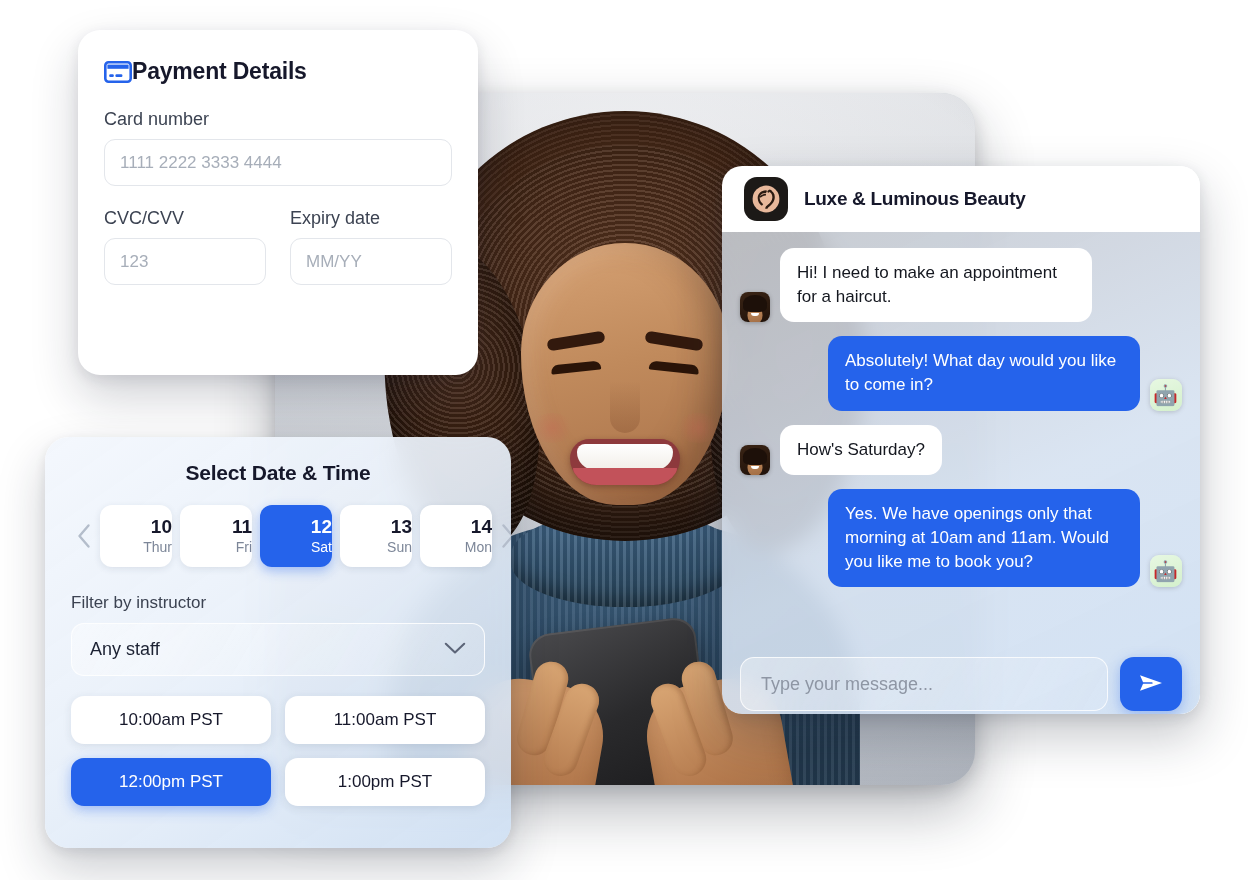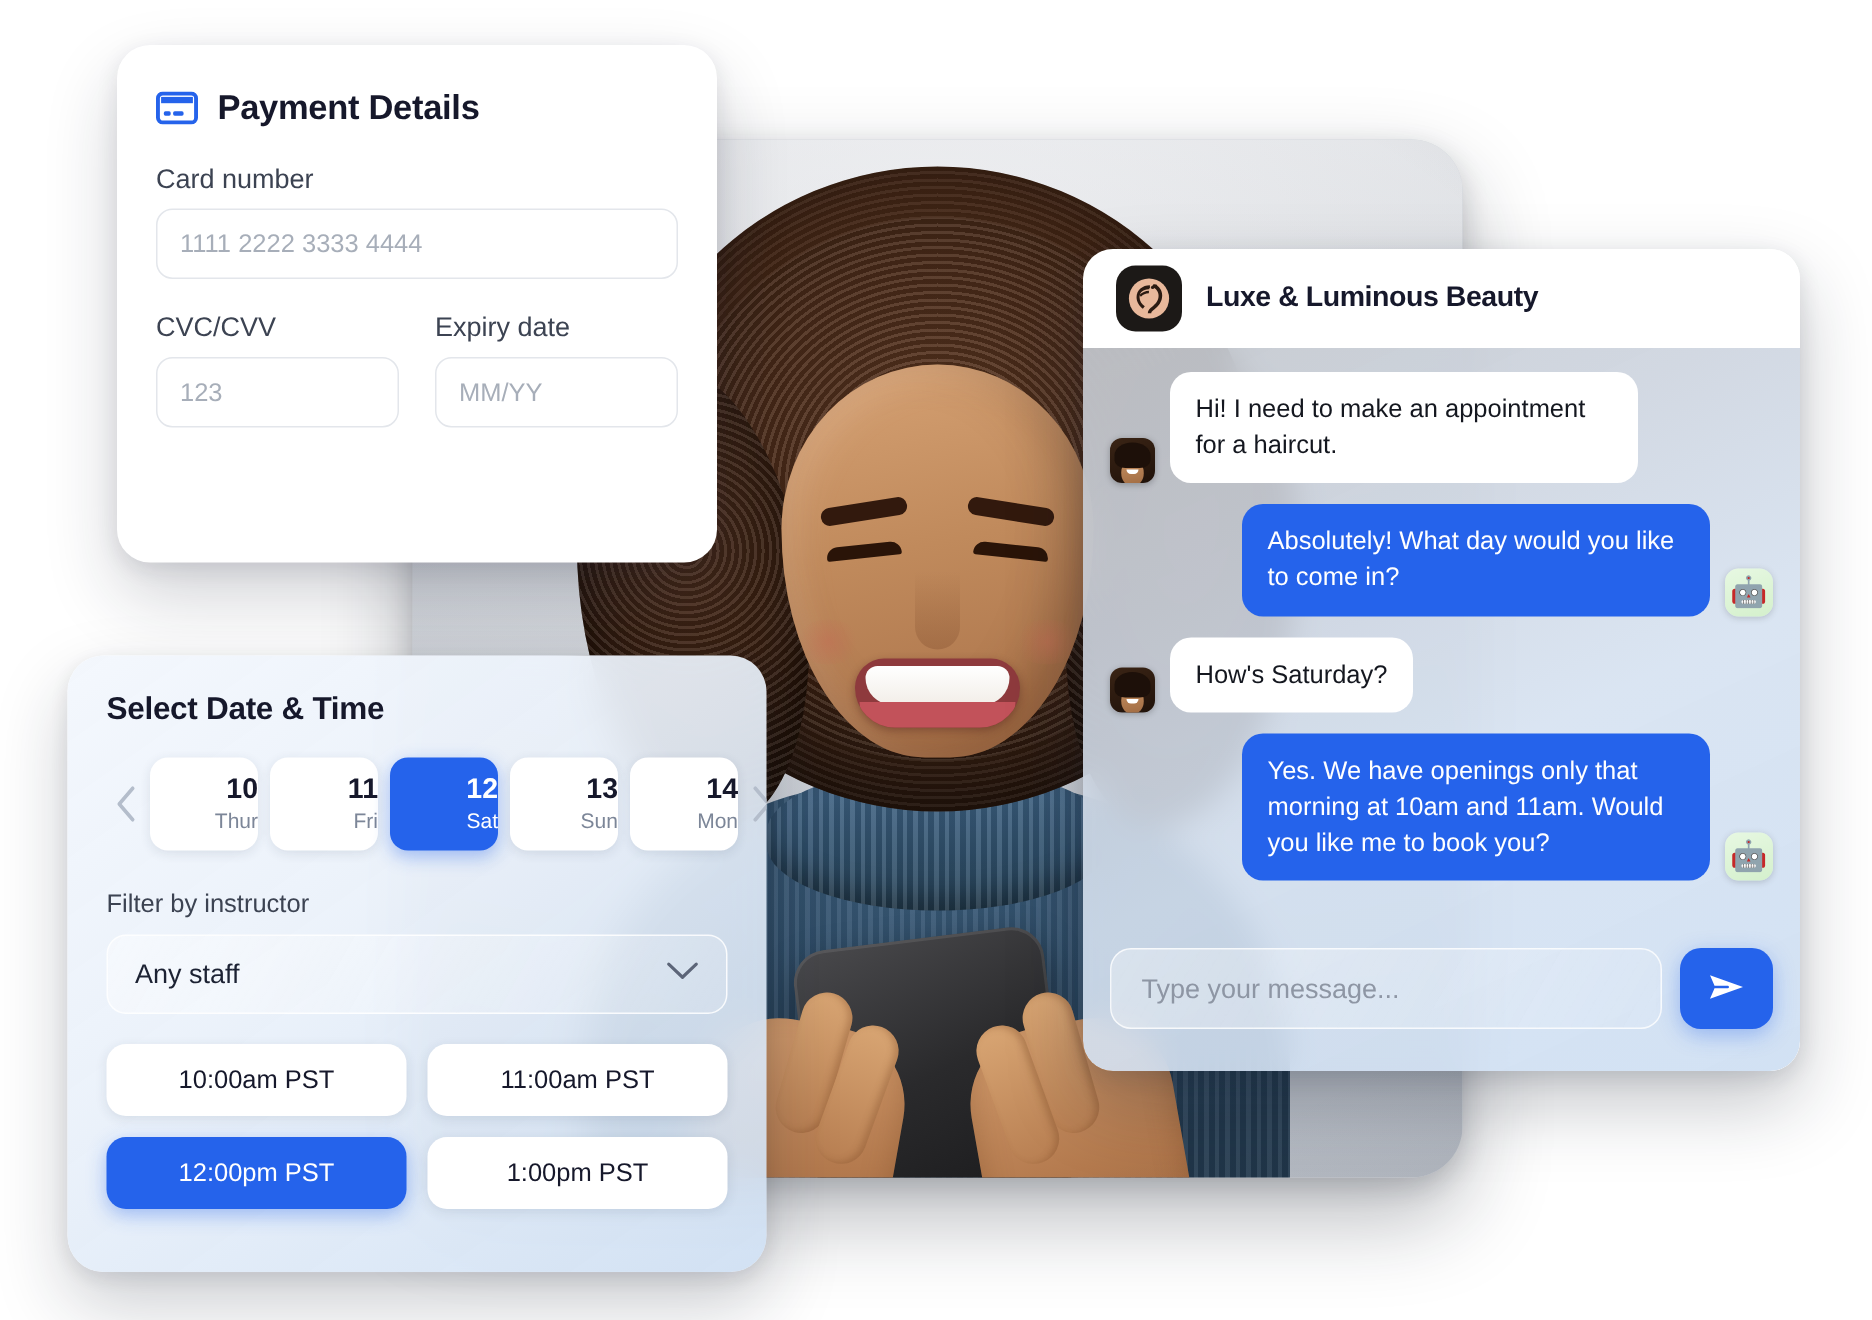--- a/index.html
+++ b/index.html
@@ -175,21 +175,21 @@
     background: radial-gradient(120% 95% at 50% 45%, rgba(0,0,0,0) 58%, rgba(40,45,55,.16) 100%);
   }
 
   
   .payment-card{
     position:absolute; left:78px; top:30px; width:400px; height:345px;
     background:#ffffff; border-radius:22px;
     box-shadow: 0 22px 48px rgba(25,32,48,.20), 0 4px 14px rgba(25,32,48,.10);
     padding: 28px 26px 26px 26px;
   }
-  .pay-head{ display:flex; align-items:center; gap:13px; margin-bottom:24px; }
+  .pay-head{ display:flex; align-items:center; margin-bottom:24px; }
   .card-icon{ width:28px; height:22px; flex:none; }
   .pay-title{ font-size:23px; font-weight:700; color:#16182b; letter-spacing:-.2px; }
 
   .field-label{ font-size:18px; color:#3c4352; margin-bottom:9px; font-weight:400; }
   .field{
     width:100%; height:47px; border:1.4px solid #e3e6eb; border-radius:11px;
     background:#fff; padding:0 15px; font-size:17px; color:#9aa1ad;
     font-family:"Liberation Sans", sans-serif; outline:none;
   }
   .field::placeholder{ color:#a7aeb9; }
@@ -205,21 +205,21 @@
   
   .datetime-panel{
     position:absolute; left:45px; top:437px; width:466px; height:411px;
     border-radius:24px;
     background: linear-gradient(145deg, rgba(243,247,253,.96) 0%, rgba(234,241,250,.93) 42%, rgba(206,223,243,.90) 100%);
     backdrop-filter: blur(14px);
     box-shadow: 0 22px 48px rgba(25,32,48,.22), 0 4px 14px rgba(25,32,48,.10);
     padding: 24px 26px;
     overflow:hidden;
   }
-  .dt-title{ font-size:21px; font-weight:700; color:#16182b; letter-spacing:-.2px; }
+  .dt-title{ font-size:21px; font-weight:700; color:#16182b; letter-spacing:-.2px;text-align:center; }
 
   .date-strip{ display:flex; align-items:center; gap:0; margin-top:20px; }
   .arrow{
     width:26px; flex:none; display:flex; align-items:center; justify-content:center;
     color:#b4bdcb; font-size:0; cursor:pointer;
   }
   .arrow svg{ display:block; }
   .date-list{ display:flex; gap:8px; flex:1; justify-content:space-between; padding:0 3px; }
   .date-chip{
     width:72px; height:62px; border-radius:12px; background:#ffffff;
@@ -303,21 +303,21 @@
     box-shadow:0 1px 5px rgba(0,0,0,.18);
   }
   .bubble{
     max-width:312px; padding:13px 17px; font-size:17px; line-height:1.42;
     border-radius:14px;
   }
   .bubble.user{ background:#ffffff; color:#14171f; }
   .bubble.bot{ background:#2563eb; color:#ffffff; }
 
   .chat-input-row{
-    margin-top:auto; display:flex; align-items:center; gap:12px; padding:14px 0 28px 0;
+    margin-top:auto; display:flex; align-items:center; gap:12px; padding:14px 0 3px 0;
   }
   .chat-input{
     flex:1; height:54px; border-radius:14px;
     border:1.5px solid rgba(255,255,255,.80);
     background: linear-gradient(120deg, rgba(255,255,255,.34), rgba(255,255,255,.12));
     padding:0 20px; font-size:18px; color:#7b8493; outline:none;
     font-family:"Liberation Sans", sans-serif;
   }
   .chat-input::placeholder{ color:#8e96a4; }
   .send-btn{

